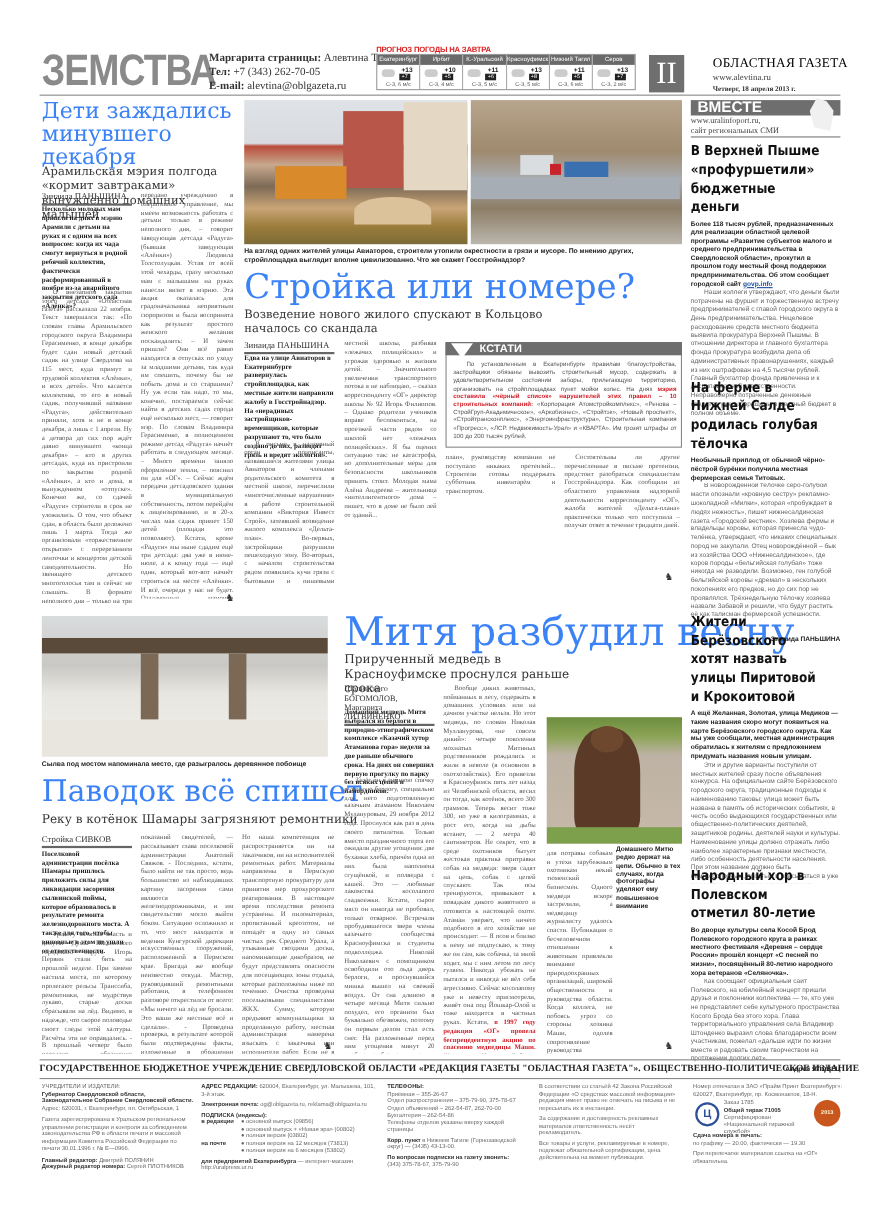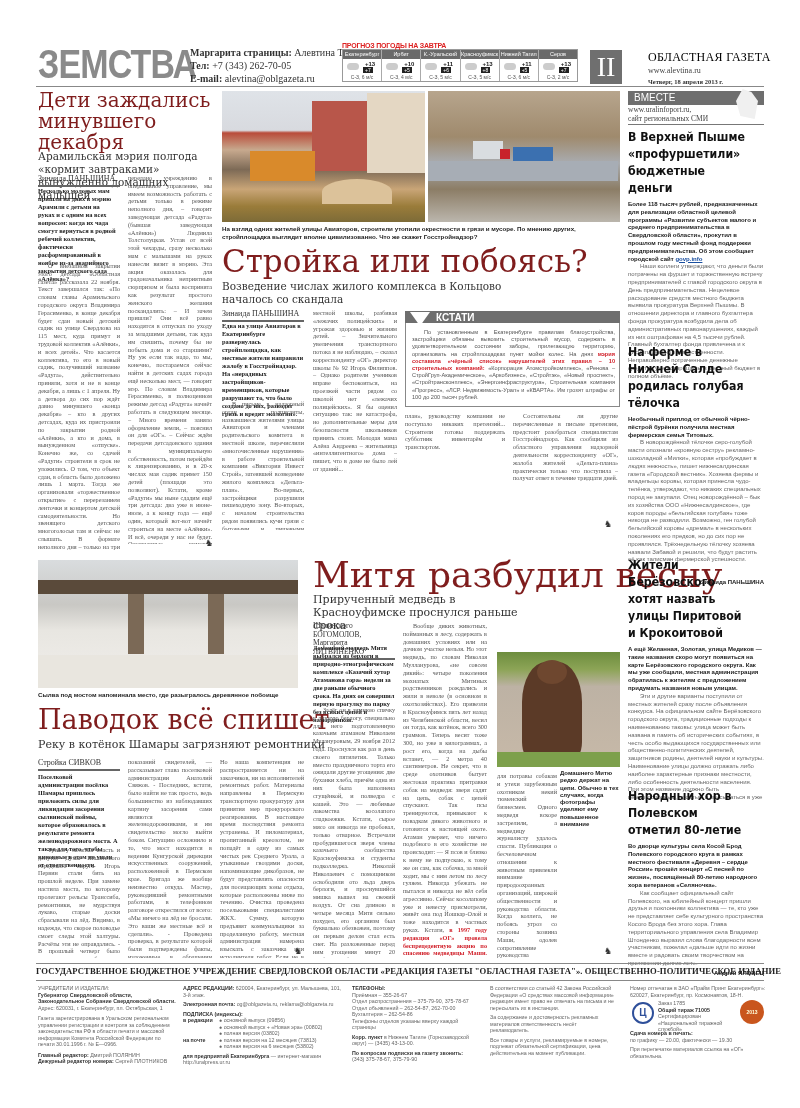--- a/index.html
+++ b/index.html
@@ -17,21 +17,21 @@
 .wbody{height:22px;position:relative;font-size:5.5px}
 .wicon{position:absolute;left:4px;top:4px;width:12px;height:7px;background:#ccc;border-radius:5px}
 .wday{position:absolute;left:22px;top:2px;font-weight:bold;font-size:6px}
 .wnight{position:absolute;left:20px;top:8px;background:#222;color:#fff;font-size:5px;padding:0 2px}
 .wwind{position:absolute;left:0;right:0;bottom:1px;text-align:center;color:#555;font-size:5px}
 .roman{left:590px;top:50px;width:32px;height:34px;background:#6f6f6f;color:#fff;font-size:28px;text-align:center;line-height:34px;font-family:"Liberation Serif",serif}
 .paper-name{left:648px;top:50px;font-size:12px;letter-spacing:0.3px;color:#000000}
 .paper-url{left:648px;top:66px;font-size:8px;color:#444}
 .paper-date{left:648px;top:78px;font-size:6.5px;color:#333;font-weight:bold}
 .rule{height:2px;background:#999}
-.h-serif{font-family:"DejaVu Serif",serif;color:#7f1d1d}
+.h-serif{font-family:"DejaVu Serif",serif;color:#3b82f6}
 .body-txt{font-size:6.2px;line-height:7.8px;color:#555;text-align:justify}
 .lead{font-size:6.4px;line-height:8px;font-weight:bold;color:#222}
 .byline{font-size:8px;color:#333;border-bottom:2px solid #666;padding-bottom:2px}
 .sans{font-family:"Liberation Sans",sans-serif}
 .photo{background:#999;overflow:hidden}
 .caption{font-family:"Liberation Sans",sans-serif;font-weight:bold;font-size:6.2px;line-height:7.5px;color:#222}
 .right-h{font-family:"DejaVu Sans",sans-serif;font-weight:bold;font-size:12.5px;line-height:17px;color:#111;transform:scaleX(0.88);transform-origin:left}
 .right-lead{font-family:"Liberation Sans",sans-serif;font-weight:bold;font-size:6px;line-height:7.8px;color:#222}
 .right-body{font-family:"Liberation Sans",sans-serif;font-size:6px;line-height:7.8px;color:#666;text-indent:12px}
 .red{color:#d1202a;font-weight:bold}
@@ -130,22 +130,22 @@
   <div style="position:absolute;left:100px;top:88px;width:70px;height:25px;border-radius:50% 50% 0 0;background:#dcc29a"></div>
 </div>
 <div class="abs photo" style="left:428px;top:91px;width:192px;height:131px;background:linear-gradient(180deg,#b7a58d 0%,#9f8a6d 35%,#a9acb0 55%,#8c7d66 75%,#bbb6ad 100%)">
   <div style="position:absolute;left:45px;top:50px;width:30px;height:18px;background:#d9dde0"></div>
   <div style="position:absolute;left:72px;top:58px;width:10px;height:10px;background:#c8232b"></div>
   <div style="position:absolute;left:85px;top:56px;width:40px;height:14px;background:#3b70b0"></div>
   <div style="position:absolute;left:0;top:70px;width:190px;height:20px;background:#a7adb5"></div>
 </div>
 <div class="abs caption" style="left:222px;top:225px;width:398px">На взгляд одних жителей улицы Авиаторов, строители утопили окрестности в грязи и мусоре. По мнению других, стройплощадка выглядит вполне цивилизованно. Что же скажет Госстройнадзор?</div>
 
-<div class="abs h-serif" style="left:222px;top:244px;font-size:31px;line-height:34px">Стройка или побоясь?</div>
-<div class="abs h-serif" style="left:222px;top:280px;width:280px;font-size:10.5px;line-height:13px;color:#333">Возведение числах жилого комплекса в Кольцово началось со скандала</div>
+<div class="abs h-serif" style="left:222px;top:244px;font-size:31px;line-height:34px">Стройка или номере?</div>
+<div class="abs h-serif" style="left:222px;top:280px;width:280px;font-size:10.5px;line-height:13px;color:#333">Возведение нового жилого спускают в Кольцово началось со скандала</div>
 <div class="abs byline" style="left:222px;top:309px;width:82px">Зинаида ПАНЬШИНА</div>
 <div class="abs lead" style="left:222px;top:322px;width:82px">Едва на улице Авиаторов в Екатеринбурге развернулась стройплощадка, как местные жители направили жалобу в Госстройнадзор. На «нерадивых застройщиков-временщиков, которые разрушают то, что было создано до них, разводят грязь и вредят экологии».</div>
 <div class="abs body-txt" style="left:222px;top:400px;width:82px;height:130px;overflow:hidden;text-indent:10px">В письме в надзорный орган подписанты, назвавшиеся жителями улицы Авиаторов и членами родительского комитета в местной школе, перечислили «многочисленные нарушения» в работе строительной компании «Виктория Инвест Строй», затеявшей возведение жилого комплекса «Дельта-план». Во-первых, застройщики разрушили пешеходную зону. Во-вторых, с началом строительства рядом появились кучи грязи с бытовыми и пищевыми отходами. В-третьих, из-за принудительного отвода воды со стройплощадки соседняя автостоянка оказалась в боль-</div>
 <div class="abs body-txt" style="left:313px;top:309px;width:84px;height:222px;overflow:hidden">местной школы, разбивая «лежачих полицейских» и угрожая здоровью и жизням детей. – Значительного увеличения транспортного потока я не наблюдаю, – сказал корреспонденту «ОГ» директор школы № 92 Игорь Филиппов. – Однако родители учеников вправе беспокоиться, на проезжей части рядом со школой нет «лежачих полицейских». Я бы оценил ситуацию так: не катастрофа, но дополнительные меры для безопасности школьников принять стоит. Молодая мама Алёна Андреева – жительница «интеллигентного» дома – пишет, что в доме не было лей от зданий...</div>
 
 <div class="abs" style="left:405px;top:311px;width:215px;height:96px;border:1px solid #888">
   <div style="position:absolute;left:-1px;top:-1px;width:215px;height:12px;background:#6e6e6e"></div>
   <div style="position:absolute;left:4px;top:0;width:0;height:0;border-left:10px solid transparent;border-right:10px solid transparent;border-top:14px solid #fff"></div>
   <div class="sans" style="position:absolute;left:30px;top:0;color:#fff;font-weight:bold;font-size:10px;line-height:11px">КСТАТИ</div>
   <div class="sans" style="position:absolute;left:6px;top:17px;width:203px;font-size:5.6px;line-height:7.2px;color:#555;text-align:justify;text-indent:12px"><span>По установленным в Екатеринбурге правилам благоустройства, застройщики обязаны вывозить строительный мусор, содержать в удовлетворительном состоянии заборы, прилегающую территорию, организовать на стройплощадках пункт мойки колес. На днях </span><span class="red">мэрия составила «чёрный список» нарушителей этих правил – 10 строительных компаний:</span><span> «Корпорация Атомстройкомплекс», «Ренова – СтройГруп-Академическое», «Аркобизнес», «Стройтэк», «Новый проспект», «Стройтрансконплекс», «Энергоинфраструктура», Строительная компания «Прогресс», «ЛСР. Недвижимость-Урал» и «КВАРТА». Им грозят штрафы от 100 до 200 тысяч рублей.</span></div>
@@ -181,21 +181,21 @@
 <div class="abs photo" style="left:497px;top:652px;width:123px;height:115px;background:linear-gradient(180deg,#6d8d3e 0%,#8ca456 15%,#bdb2a4 30%,#c7b9a8 100%)">
   <div style="position:absolute;left:25px;top:10px;width:60px;height:100px;border-radius:40% 40% 20% 20%;background:#5b3a27"></div>
   <div style="position:absolute;left:40px;top:8px;width:30px;height:24px;border-radius:50%;background:#6e472f"></div>
   <div style="position:absolute;left:0;top:100px;width:123px;height:15px;background:#7da04c"></div>
 </div>
 <div class="abs body-txt" style="left:497px;top:772px;width:60px;height:186px;overflow:hidden">для потравы собакам и утехи зарубежным охотникам некий тюменский бизнесмен. Одного медведя вскоре застрелили, а медведицу журналисту удалось спасти. Публикация о бесчеловечном отношении к животным привлекли внимание природоохранных организаций, широкой общественности и руководства области. Когда коллега, не побоясь угроз со стороны хозяина Маши, одолев сопротивление руководства лесничества, организовала перевоз медведицы в Екатеринбургский зоопарк, деньги, машину для транспортировки зверя предоставило правительство области, а за рулём — Наталия Бубнова заботилась сама. Надо сказать, что благодаря публикациям в «ОГ» Маша стала всеобщей любимицей, посмотреть на неё приезжали со всех уголков области. Позже медведицу перевели в один из среднеазиатских зоопарков.</div>
 <div class="abs caption" style="left:560px;top:770px;width:60px;font-size:6px;line-height:7.3px">Домашнего Митю редко держат на цепи. Обычно в тех случаях, когда фотографы уделяют ему повышенное внимание</div>
 <div class="abs mark" style="left:604px;top:946px">♞</div>
 
 <div class="abs" style="left:628px;top:91px;width:136px;height:14px;background:#6e6e6e">
-  <span class="sans" style="position:absolute;left:6px;top:-1px;color:#fff;font-weight:normal;font-size:10px;line-height:15px">ВМЕСТЕ</span>
+  <span class="sans" style="position:absolute;left:6px;top:-1px;color:#fff;font-weight:bold;font-size:14px;line-height:15px">ВМЕСТЕ</span>
   <div style="position:absolute;right:6px;top:-2px;width:22px;height:30px;background:#f0f0f0;clip-path:polygon(30% 0,70% 10%,100% 40%,85% 100%,20% 90%,0 40%)"></div>
 </div>
 <div class="abs" style="left:628px;top:106px;font-size:7.5px;line-height:8.5px;color:#444">
   <div>www.uralinfoport.ru,</div>
   <div>сайт региональных СМИ</div>
 </div>
 <div class="abs" style="left:628px;top:124px;width:136px;height:1px;background:#777"></div>
 
 <div class="abs" style="left:628px;top:128px;width:136px">
   <div class="right-h">В Верхней Пышме «профуршетили» бюджетные деньги</div>

